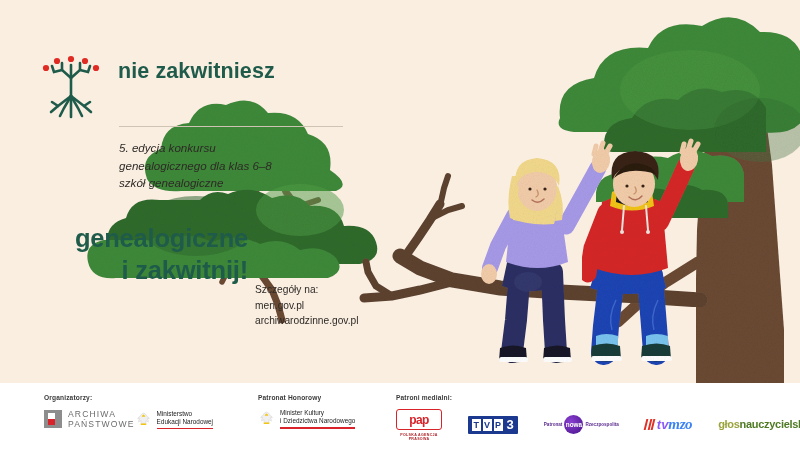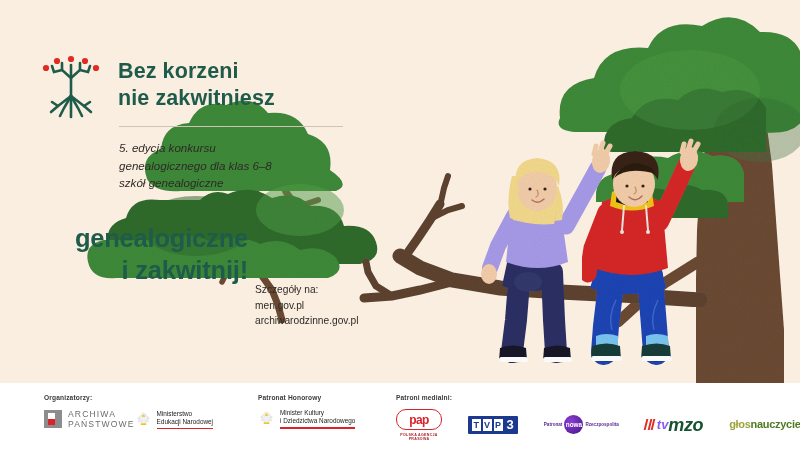--- a/index.html
+++ b/index.html
@@ -59,21 +59,21 @@
 
   
   .min{display:flex;align-items:center;gap:5px;}
   .min-txt{position:relative;padding-bottom:3px;}
   .min-txt i{display:block;font-style:normal;font-size:6.4px;color:#1b1b1b;line-height:1.3;white-space:nowrap;}
   .min-rule{position:absolute;left:0;bottom:0;height:1.4px;width:100%;background:#d8232a;}
 
   
   .pap{text-align:center;}
   .pap-badge{
-    width:44px;height:19px;border:1.6px solid #d8232a;border-radius:10px;
+    width:44px;height:19px;border:1.6px solid #d8232a;border-radius:3px;
     display:flex;align-items:center;justify-content:center;margin:0 auto;
   }
   .pap-badge span{font-size:12px;font-weight:700;color:#d8232a;letter-spacing:-.6px;line-height:1;}
   .pap-sub{display:block;font-size:3.6px;color:#b0232a;letter-spacing:.3px;margin-top:2.5px;font-weight:700;}
 
   
   .tvp{background:#1b3a8f;padding:3px 4px;display:flex;align-items:center;gap:2px;border-radius:1px;}
   .tvp em{
     font-style:normal;font-size:9px;font-weight:700;color:#1b3a8f;background:#fff;
     padding:0 1.5px;line-height:12px;display:inline-block;
@@ -90,21 +90,21 @@
   }
   .nowa .circ span{font-size:6.4px;color:#fff;font-weight:700;}
 
   
   .mzo{display:flex;align-items:center;}
   .mzo .bars{display:flex;gap:1.4px;margin-right:2px;}
   .mzo .bars i{display:block;width:2.4px;height:11px;background:#e03127;transform:skewX(-14deg);}
   .mzo .tmark{
     font-size:13px;font-weight:700;color:#8b5cf6;font-style:italic;line-height:1;
   }
-  .mzo .mzot{font-size:18px;font-weight:700;color:#14532d;font-style:italic;line-height:1;letter-spacing:-.4px;}
+  .mzo .mzot{font-size:15px;font-weight:700;color:#3b82f6;font-style:italic;line-height:1;letter-spacing:-.4px;font-family:Liberation Serif, serif;}
 
   
   .gn{font-size:11px;line-height:1;letter-spacing:-.3px;}
   .gn .a{color:#9aa33c;font-weight:700;}
   .gn .b{color:#4f7a24;font-weight:700;}
 </style>
 </head>
 <body>
 
 <div id="poster">
@@ -279,21 +279,20 @@
       </g>
       <g fill="#e02b23">
         <circle cx="33" cy="7" r="3.1"></circle>
         <circle cx="19" cy="9" r="3.1"></circle>
         <circle cx="47" cy="9" r="3.1"></circle>
         <circle cx="8" cy="16" r="3.1"></circle>
         <circle cx="58" cy="16" r="3.1"></circle>
       </g>
     </svg>
     <div class="brand-words">
-      <span class="l">Bez korzeni</span>
       <span class="l">nie zakwitniesz</span>
     </div>
   </div>
 
   <div class="divider"></div>
 
   <div class="subtitle">
     <span>5. edycja konkursu</span>
     <span>genealogicznego dla klas 6–8</span>
     <span>szkół genealogiczne</span>

